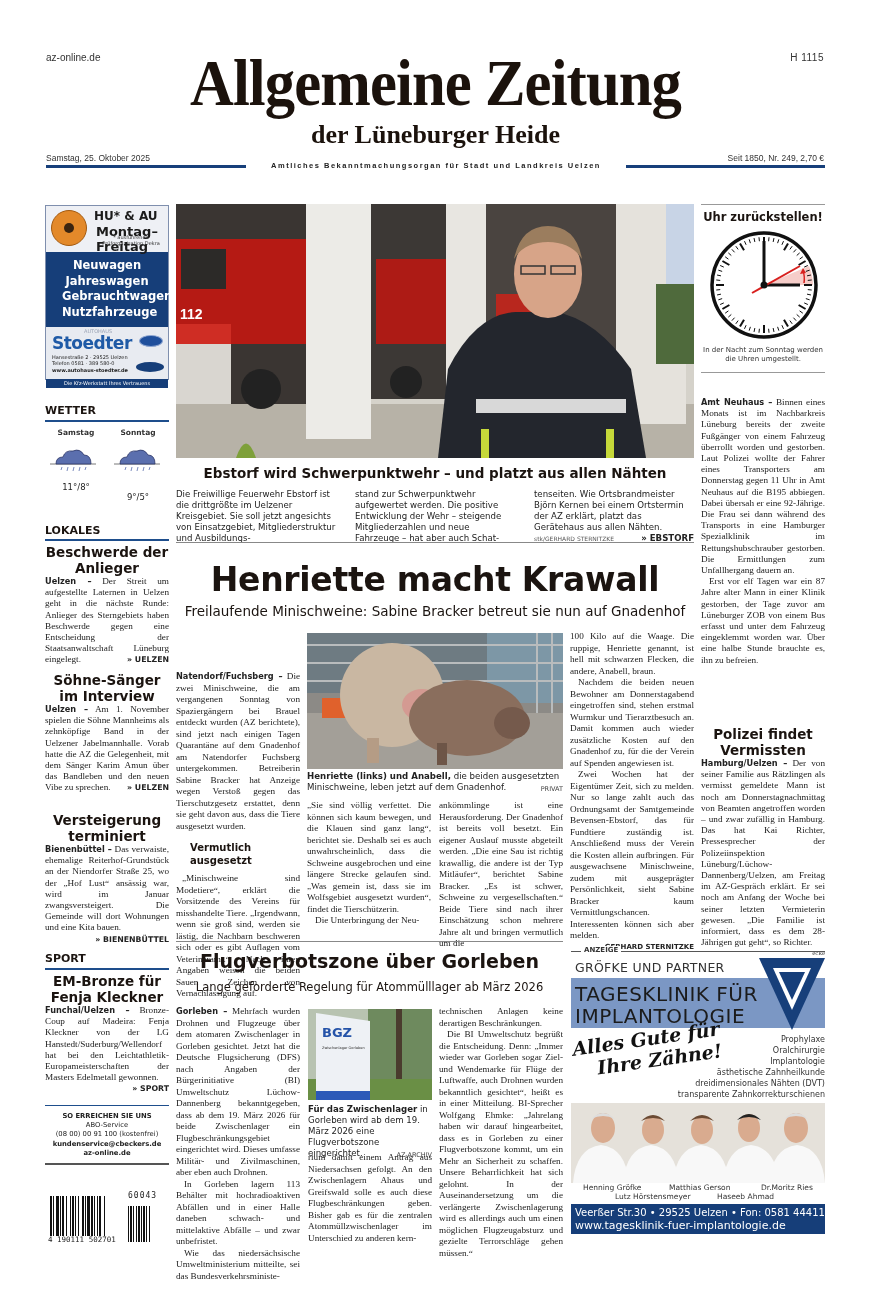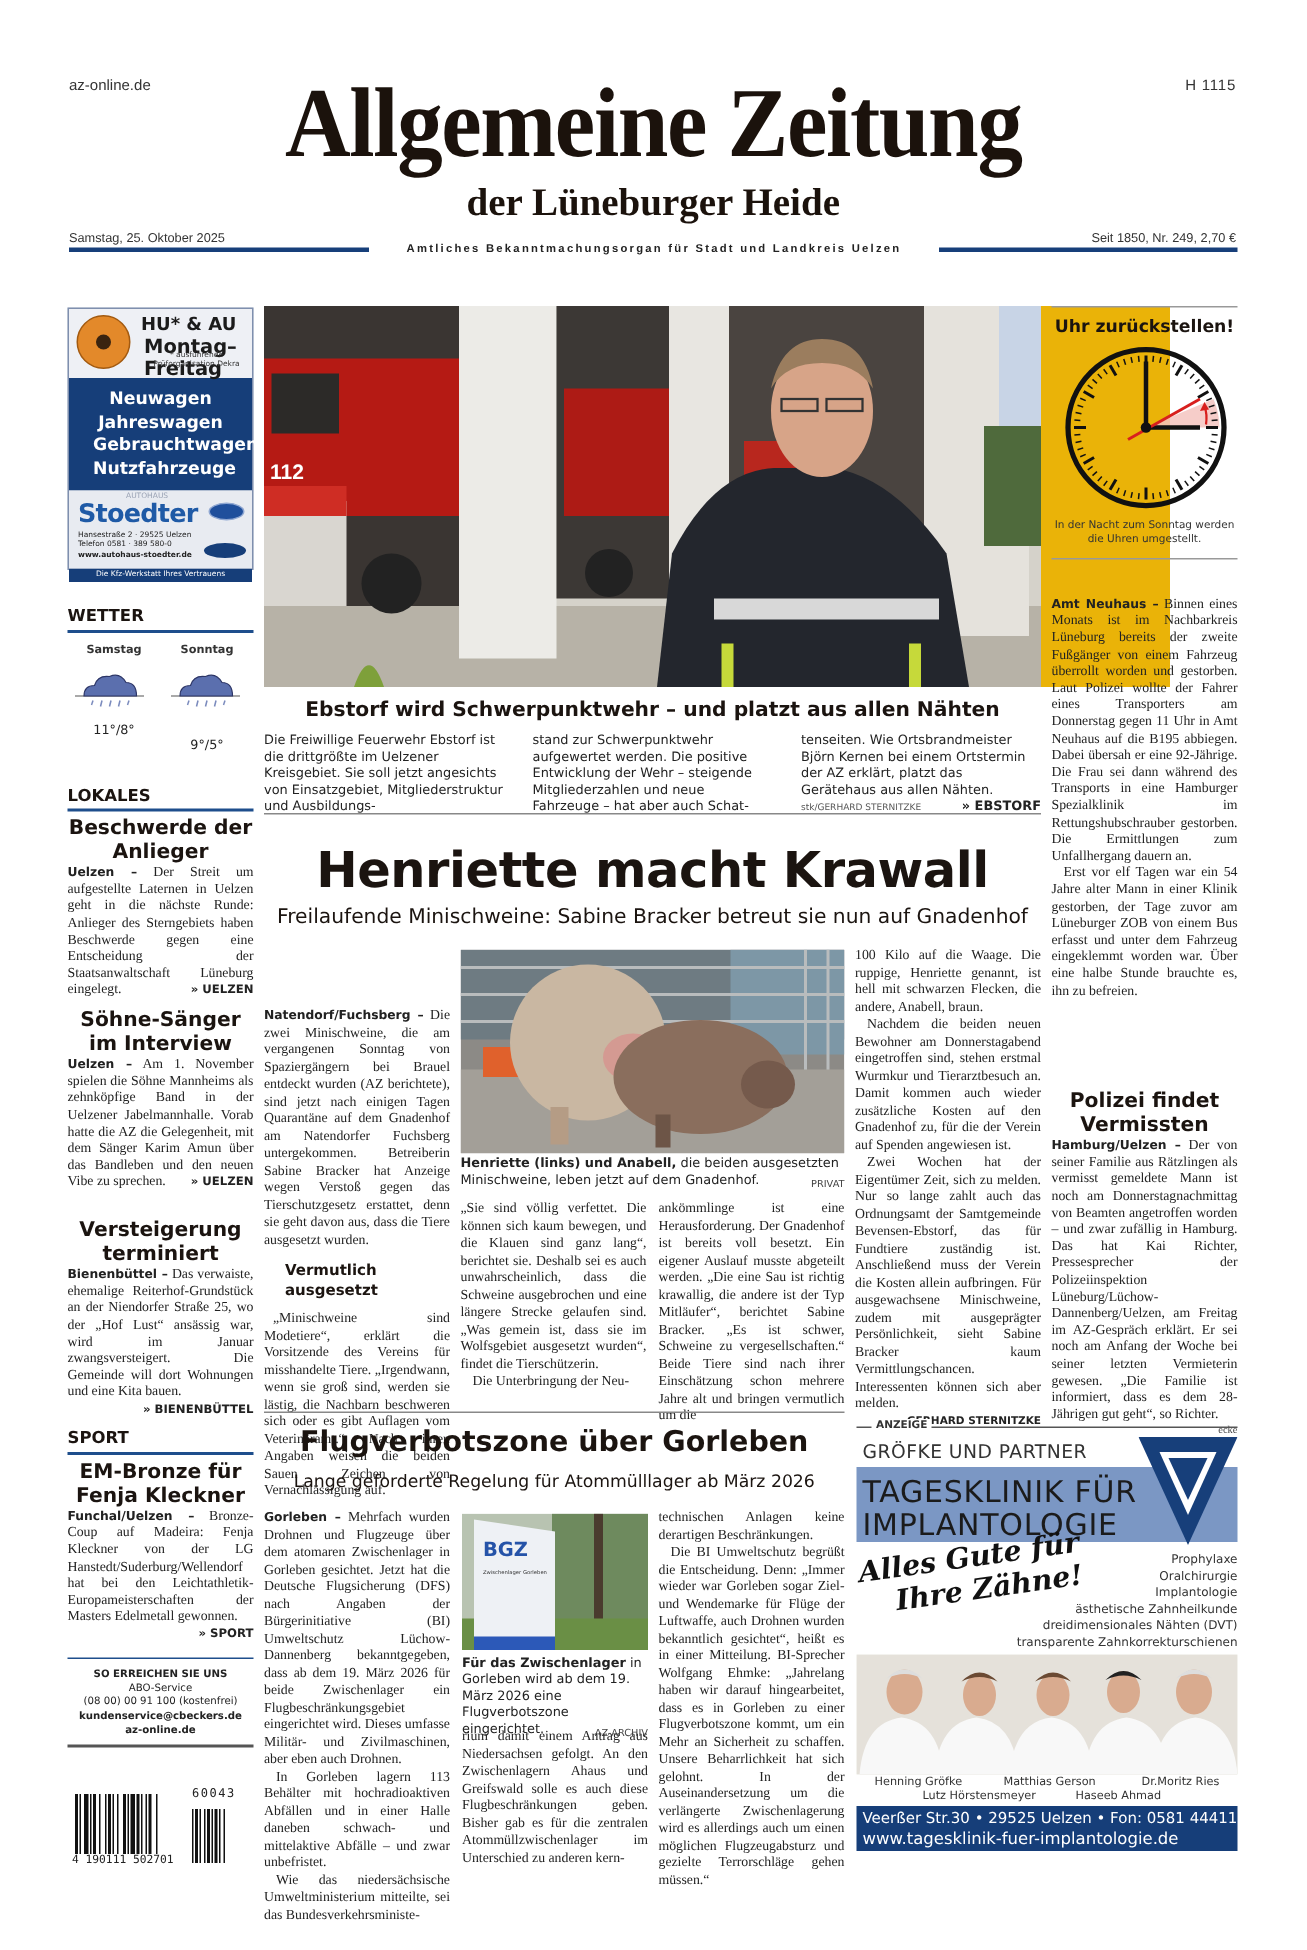--- a/index.html
+++ b/index.html
@@ -221,21 +221,21 @@
       <rect x="90" y="14" width="2" height="36"></rect>
       <rect x="93" y="14" width="1" height="36"></rect>
       <rect x="95" y="14" width="2" height="36"></rect>
       <rect x="98" y="14" width="1" height="36"></rect>
       <rect x="101" y="14" width="1" height="36"></rect>
     </g>
 </svg>
 <div class="abs" style="left:48px;top:1235px;font-family:'DejaVu Sans Mono',monospace;font-size:7.5px;color:#222;">4 190111 502701</div>
 <div class="abs" style="left:128px;top:1191px;font-family:'DejaVu Sans Mono',monospace;font-size:8px;color:#222;letter-spacing:1px;">60043</div>
 
-<div class="abs photo" style="left:176px;top:204px;width:604px;height:254px;background:#eab308;">
+<div class="abs photo" style="left:176px;top:204px;width:518px;height:254px;background:#f97316;">
   <svg width="518" height="254" viewBox="0 0 518 254">
     <rect x="0" y="0" width="518" height="254" fill="#d5d2ca"></rect>
     <rect x="0" y="200" width="518" height="54" fill="#b7b2a7"></rect>
     <rect x="0" y="0" width="130" height="200" fill="#3a3532"></rect>
     <rect x="0" y="35" width="130" height="105" fill="#b51a14"></rect>
     <rect x="5" y="45" width="45" height="40" fill="#2c2a28"></rect>
     <text x="4" y="115" font-family="Liberation Sans, sans-serif" font-weight="bold" font-size="14" fill="#fff">112</text>
     <circle cx="85" cy="185" r="20" fill="#222"></circle>
     <rect x="0" y="130" width="55" height="70" fill="#d9d6d0"></rect>
     <rect x="0" y="120" width="55" height="20" fill="#cf2d24"></rect>
@@ -422,21 +422,21 @@
   <path d="M96 54 Q97 47 95 42" fill="none" stroke="#d8201e" stroke-width="1.5"></path>
   <polygon points="95,39 92,45 98,44" fill="#d8201e"></polygon>
   <circle cx="56" cy="56" r="3.5" fill="#111"></circle>
 </svg>
 <div class="abs clock-cap" style="left:701px;width:124px;top:346px;">In der Nacht zum Sonntag werden die Uhren umgestellt.</div>
 <div class="abs" style="left:701px;width:124px;top:372px;height:1px;background:#999;"></div>
 
 <div class="abs" style="left:701px;width:124px;top:395px;">
   <div class="brief-body" style="margin-top:2px;">
     <p><span class="lead">Amt Neuhaus –</span><span> Binnen eines Monats ist im Nachbarkreis Lüneburg bereits der zweite Fußgänger von einem Fahrzeug überrollt worden und gestorben. Laut Polizei wollte der Fahrer eines Transporters am Donnerstag gegen 11 Uhr in Amt Neuhaus auf die B195 abbiegen. Dabei übersah er eine 92-Jährige. Die Frau sei dann während des Transports in eine Hamburger Spezialklinik im Rettungshubschrauber gestorben. Die Ermittlungen zum Unfallhergang dauern an.</span></p>
-    <p style="text-indent:8px">Erst vor elf Tagen war ein 54 Jahre alter Mann in einer Klinik gestorben, der Tage zuvor am Lüneburger ZOB von einem Bus erfasst und unter dem Fahrzeug eingeklemmt worden war. Über eine halbe Stunde brauchte es, ihn zu befreien.</p>
+    <p style="text-indent:8px">Erst vor elf Tagen war ein 87 Jahre alter Mann in einer Klinik gestorben, der Tage zuvor am Lüneburger ZOB von einem Bus erfasst und unter dem Fahrzeug eingeklemmt worden war. Über eine halbe Stunde brauchte es, ihn zu befreien.</p>
   </div>
 </div>
 
 <div class="abs" style="left:701px;width:124px;top:727px;">
   <div class="brief-title" style="font-size:13.5px;">Polizei findet Vermissten</div>
   <div class="brief-body">
     <p><span class="lead">Hamburg/Uelzen –</span><span> Der von seiner Familie aus Rätzlingen als vermisst gemeldete Mann ist noch am Donnerstagnachmittag von Beamten angetroffen worden – und zwar zufällig in Hamburg. Das hat Kai Richter, Pressesprecher der Polizeiinspektion Lüneburg/Lüchow-Dannenberg/Uelzen, am Freitag im AZ-Gespräch erklärt. Er sei noch am Anfang der Woche bei seiner letzten Vermieterin gewesen. „Die Familie ist informiert, dass es dem 28-Jährigen gut geht“, so Richter.</span> <span style="float:right;font-size:7px;color:#444;">ecke</span></p>
   </div>
 </div>
 

